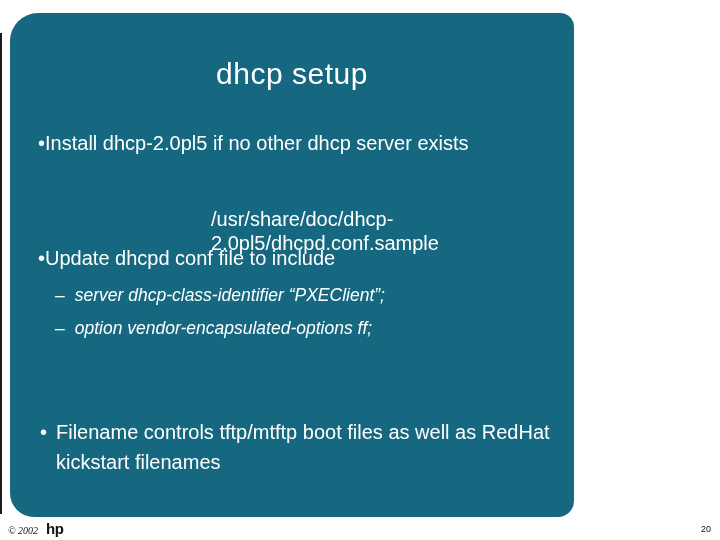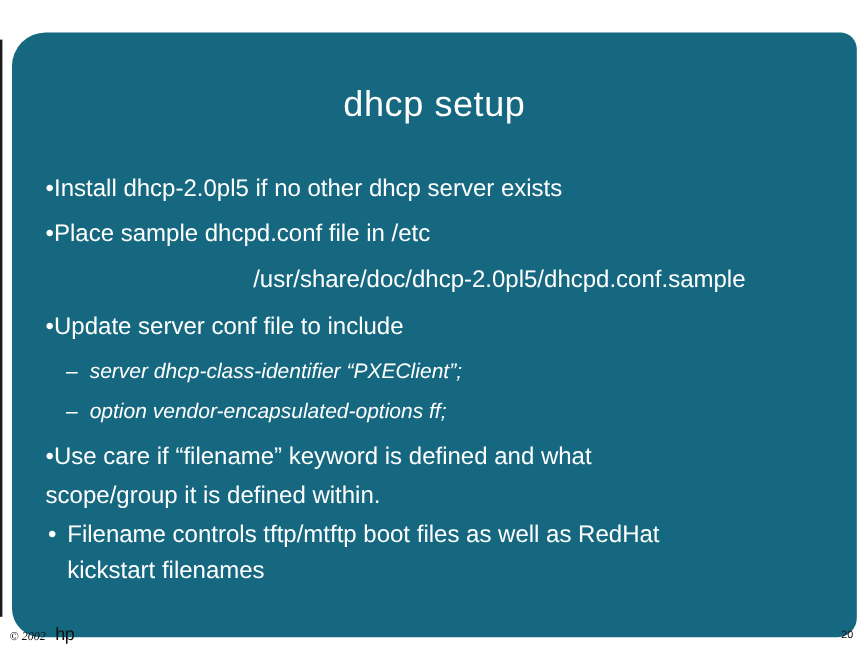--- a/index.html
+++ b/index.html
@@ -14,21 +14,21 @@
     position:relative;
     background:#FFFFFF;
     font-family:"Liberation Sans", sans-serif;
     overflow:hidden;
   }
   .edge-line{
     position:absolute;left:0;top:33px;width:2px;height:481px;
     background:var(--edge-line);
   }
   .slide{
-    position:absolute;left:10px;top:27px;width:704px;height:504px;
+    position:absolute;left:10px;top:13px;width:564px;height:504px;
     background:var(--slide-background);
     border-radius:28px 14px 16px 24px;
   }
   .slide-title{
     position:absolute;top:44px;left:0;width:100%;
     text-align:center;
     color:var(--body-text);
     font-size:30px;line-height:34px;font-weight:400;
     letter-spacing:0.5px;
   }
@@ -56,59 +56,56 @@
     display:flex;align-items:baseline;
     color:var(--footer-text);
   }
   .copyright{
     font-family:"Liberation Serif", serif;
     font-style:italic;
     font-size:10px;
   }
   .hp-logo{
     margin-left:8px;
-    font-weight:400;
+    font-weight:700;
     font-size:15px;
     letter-spacing:-0.5px;
   }
   .page-number{
     position:absolute;right:9px;top:524px;
     color:var(--footer-text);
     font-size:9px;
   }
 </style>
 </head>
 <body>
 
 <div class="edge-line"></div>
 
 <div class="slide">
 
   <div class="slide-title">dhcp setup</div>
 
   <div class="line b1"><span class="mk">•</span><span class="txt">Install dhcp-2.0pl5 if no other dhcp server exists</span></div>
 
-  <div class="line b2"><span class="mk">•</span><span class="txt">Place sample dhcpd.conf file in /etc</span></div>
 
   <div class="line pathline"><span class="txt">/usr/share/doc/dhcp-2.0pl5/dhcpd.conf.sample</span></div>
 
-  <div class="line b3"><span class="mk">•</span><span class="txt">Update server conf file to include</span></div>
+  <div class="line b3"><span class="mk">•</span><span class="txt">Update dhcpd conf file to include</span></div>
 
   <div class="line sub s1 flexline">
       <span class="mk">–</span>
       <span class="txt">server dhcp-class-identifier “PXEClient”;</span>
     </div>
 
   <div class="line sub s2 flexline">
       <span class="mk">–</span>
       <span class="txt">option vendor-encapsulated-options ff;</span>
     </div>
 
-  <div class="line b4"><span class="mk">•</span><span class="txt">Use care if “filename” keyword is defined and what
-scope/group it is defined within.</span></div>
 
   <div class="line b5 flexline">
       <span class="mk">•</span>
       <span class="txt">Filename controls tftp/mtftp boot files as well as RedHat
 kickstart filenames</span>
     </div>
 
 </div>
 
 <div class="footer">

